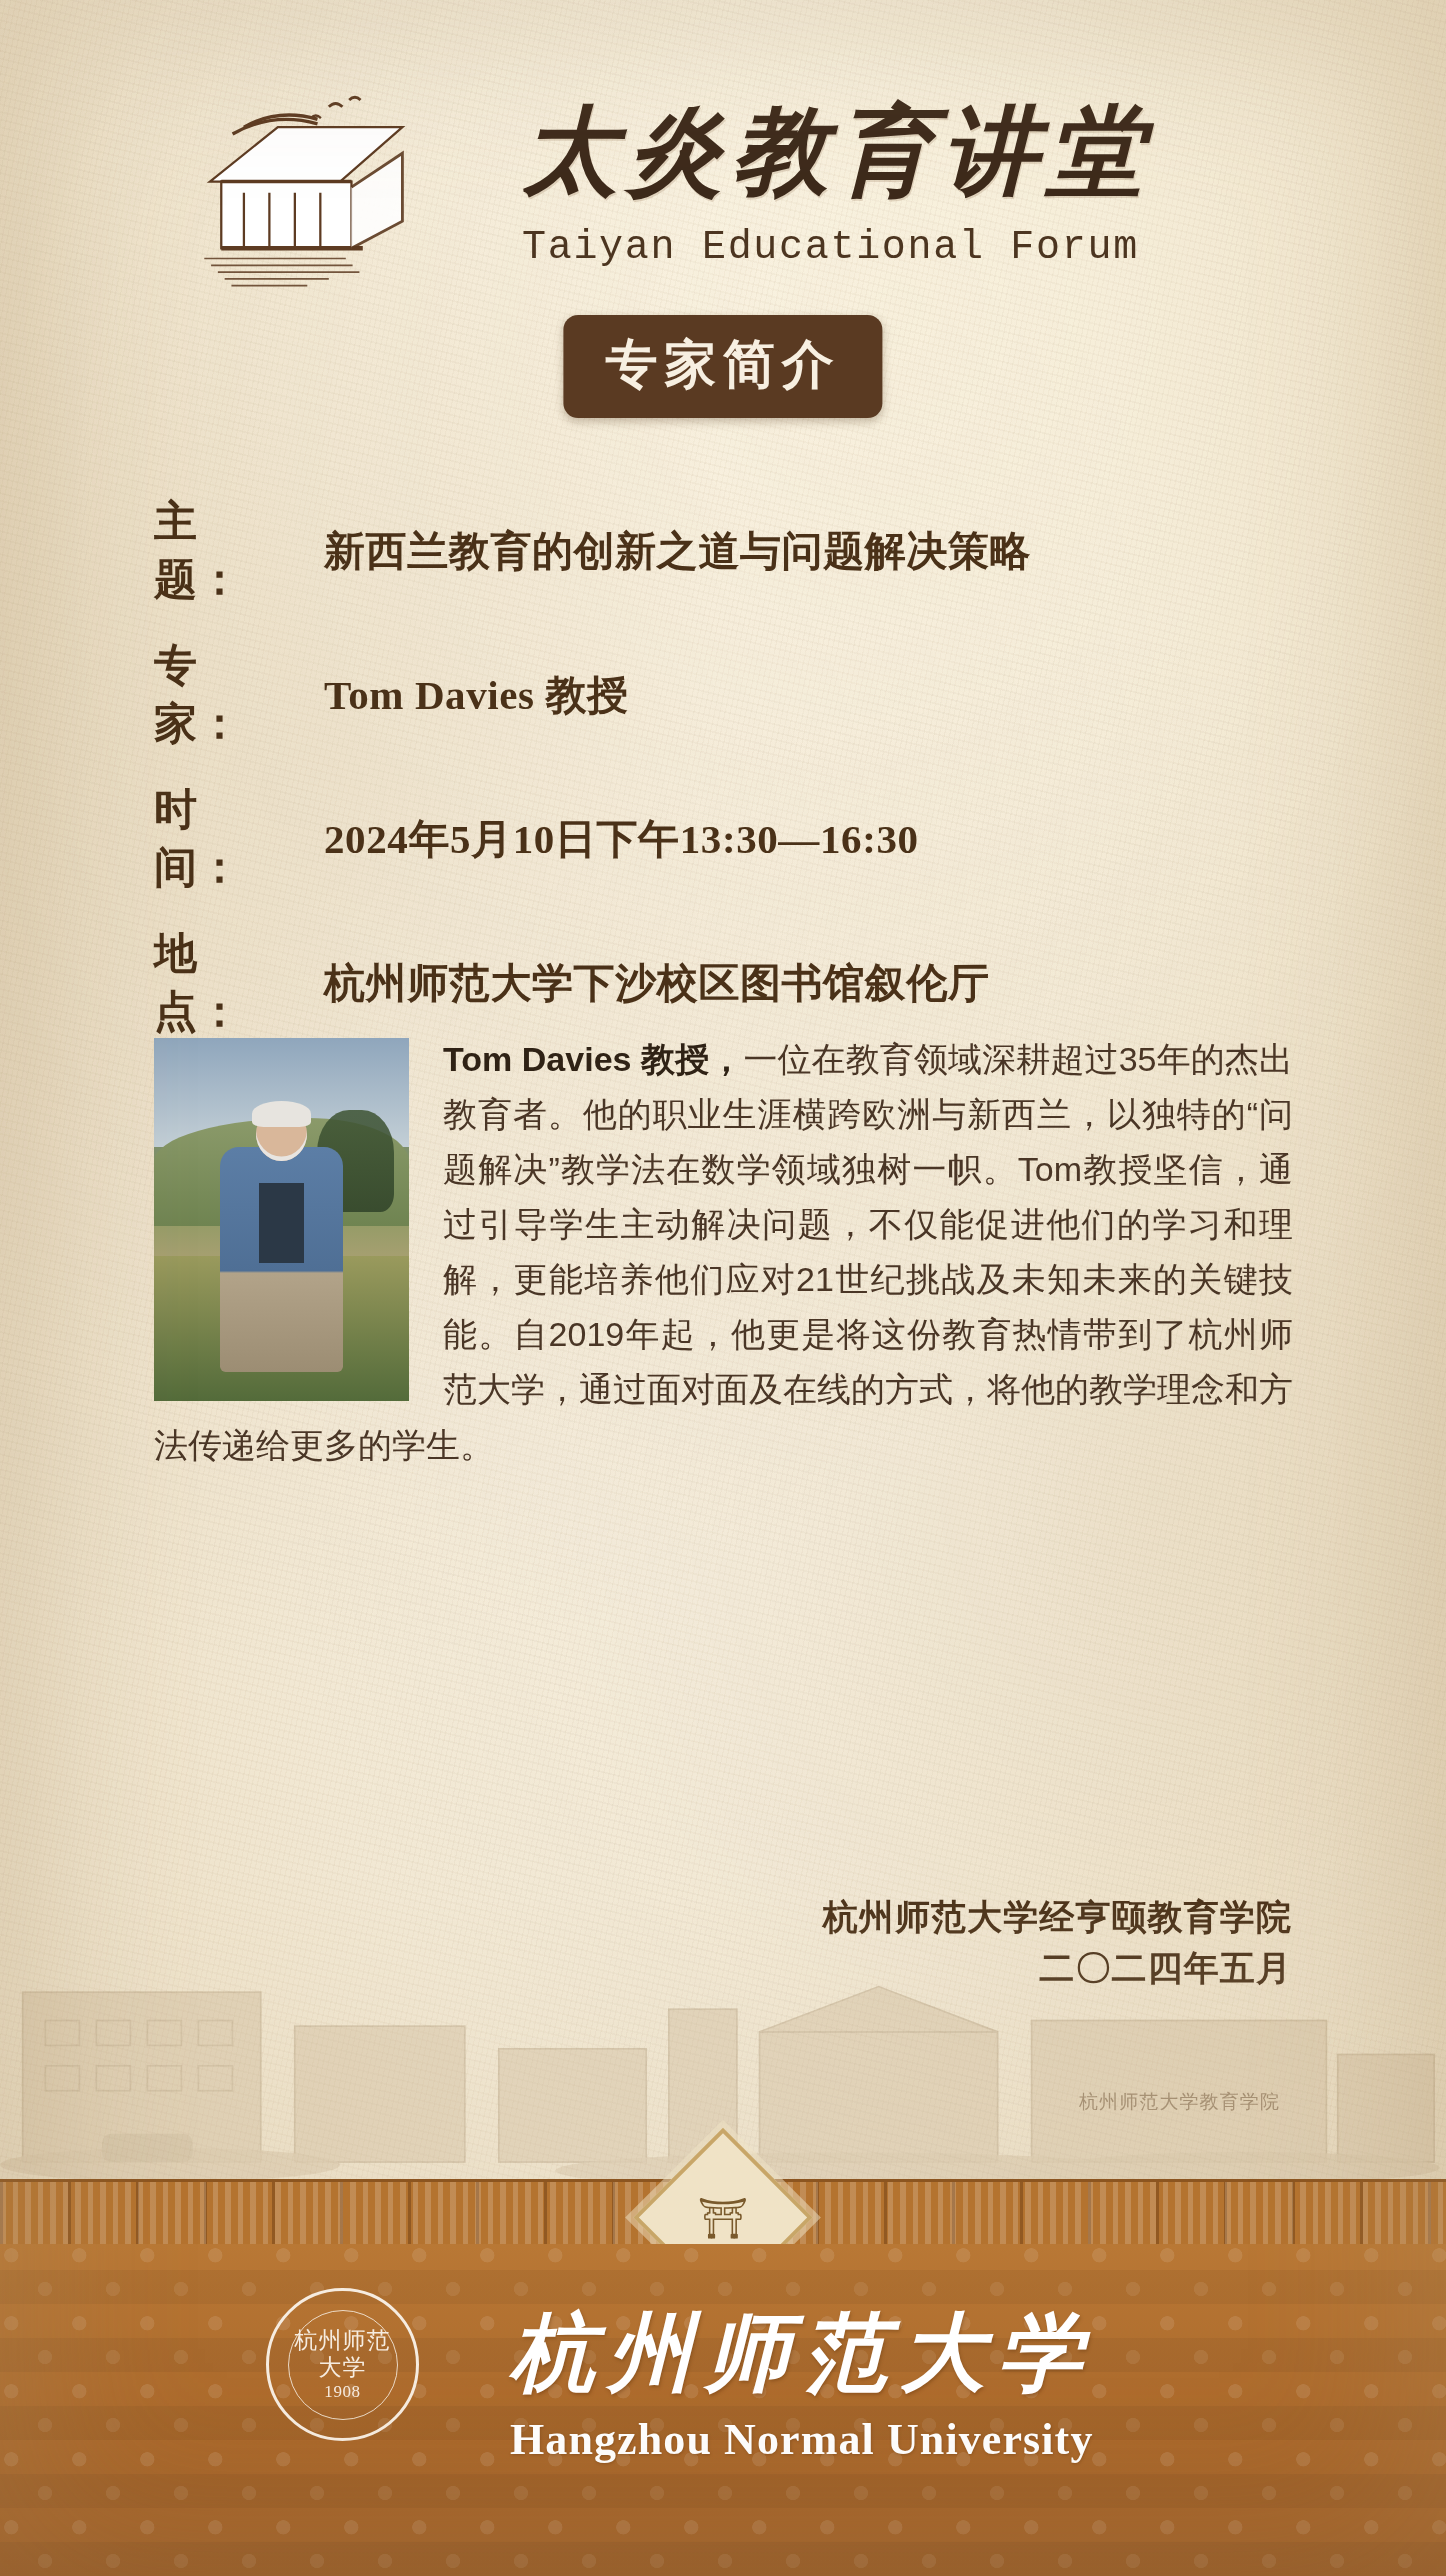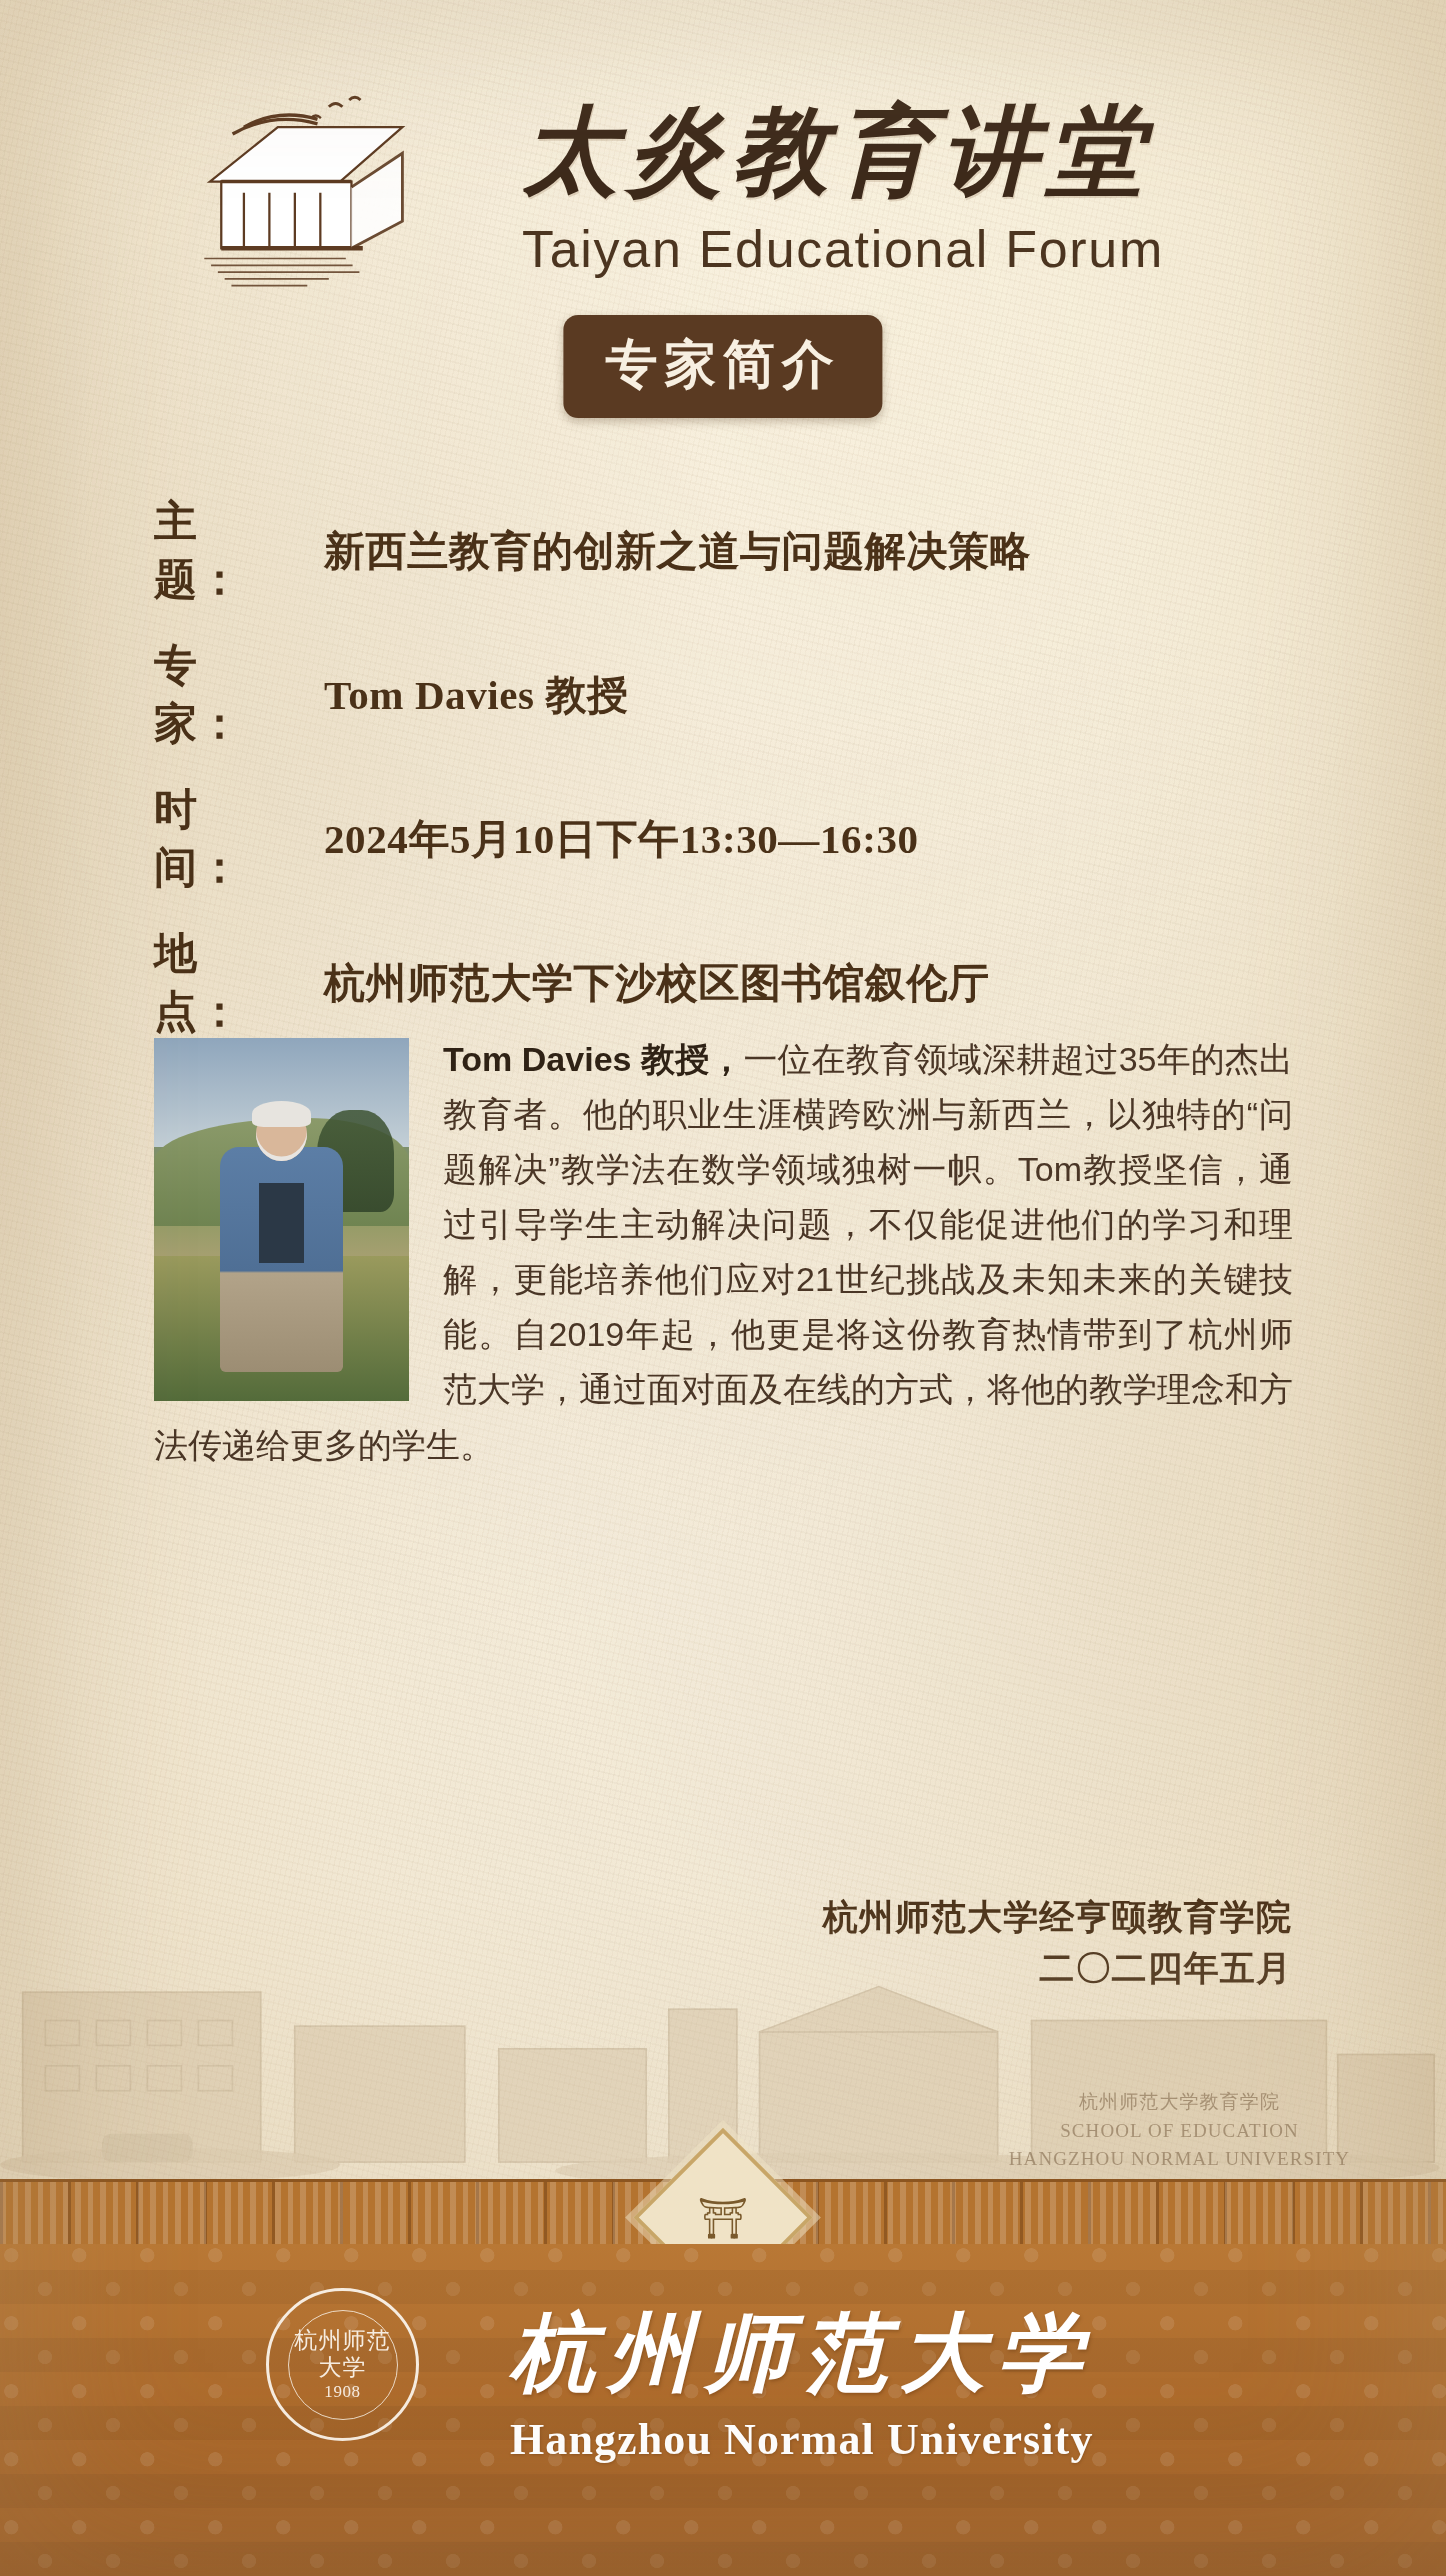--- a/index.html
+++ b/index.html
@@ -66,25 +66,25 @@
     font-family: "Liberation Serif", serif;
     font-size: 96px;
     font-weight: 700;
     font-style: italic;
     letter-spacing: 9px;
     color: #3d2a1b;
     line-height: 1.05;
     text-shadow: 1.1px 1.7px 0 rgba(120,85,50,0.18);
   }
   .title-en {
-    font-family: Liberation Sans, sans-serif;
-    font-size: 52px;
+    font-family: Liberation Mono, monospace;
+    font-size: 40px;
     letter-spacing: 1.7px;
     color: #4c3520;
-    margin-top: 16px;
+    margin-top: 22px;
   }
 
   .issue-badge {
     position: absolute;
     left: 50%;
     transform: translateX(-50%);
     top: 315px;
     background: #5a3a22;
     color: #f7efe1;
     border-radius: 14.7px;
@@ -425,21 +425,20 @@
         <ellipse cx="2200" cy="510" rx="340" ry="28"></ellipse>
       </g>
       <g fill="#b09a76" opacity="0.85">
         <rect x="180" y="450" width="160" height="50" rx="16"></rect>
       </g>
     </svg>
   </div>
 
   <div class="watermark-plaque">
     <div>杭州师范大学教育学院</div>
-    <div>SCHOOL OF EDUCATION HANGZHOU NORMAL UNIVERSITY</div>
   </div>
 
   <div class="railing"></div>
   <div class="railing-diamond"></div>
   <div class="railing-diamond-inner">⛩</div>
 
   <div class="brandbar">
 
     <div class="seal">
       <div class="seal-inner">

